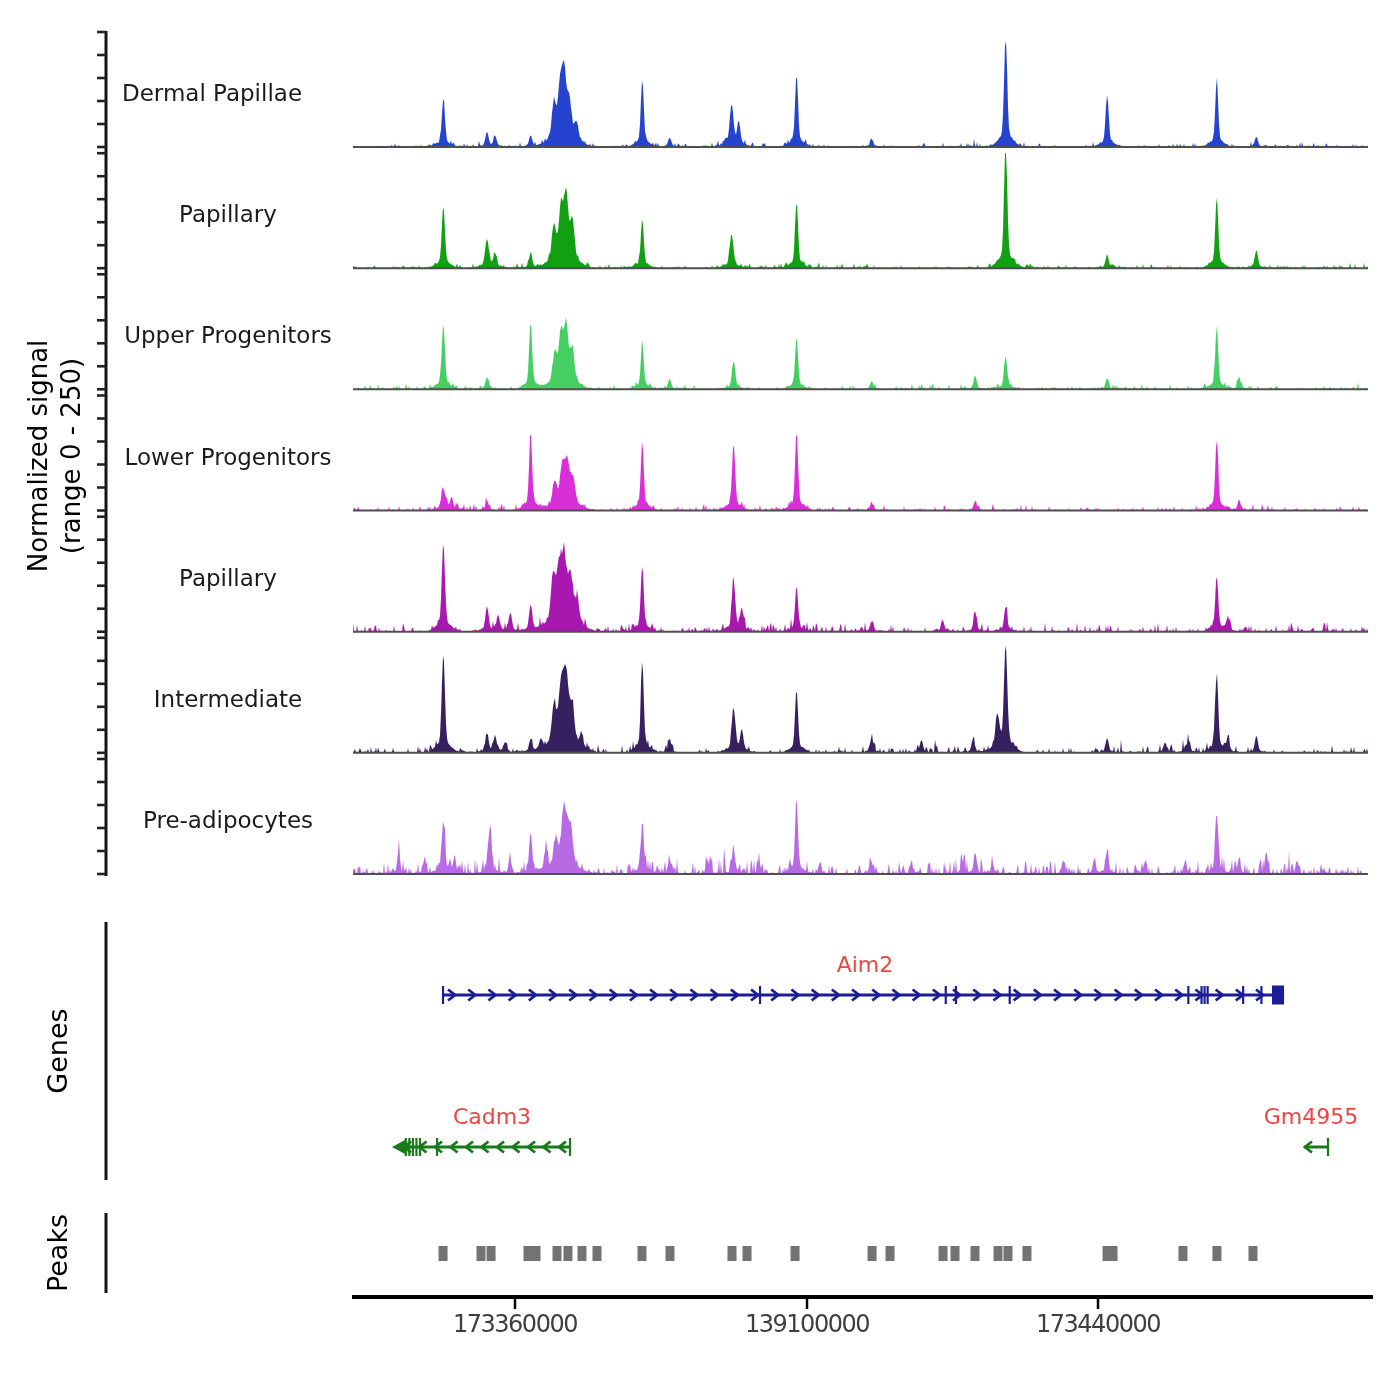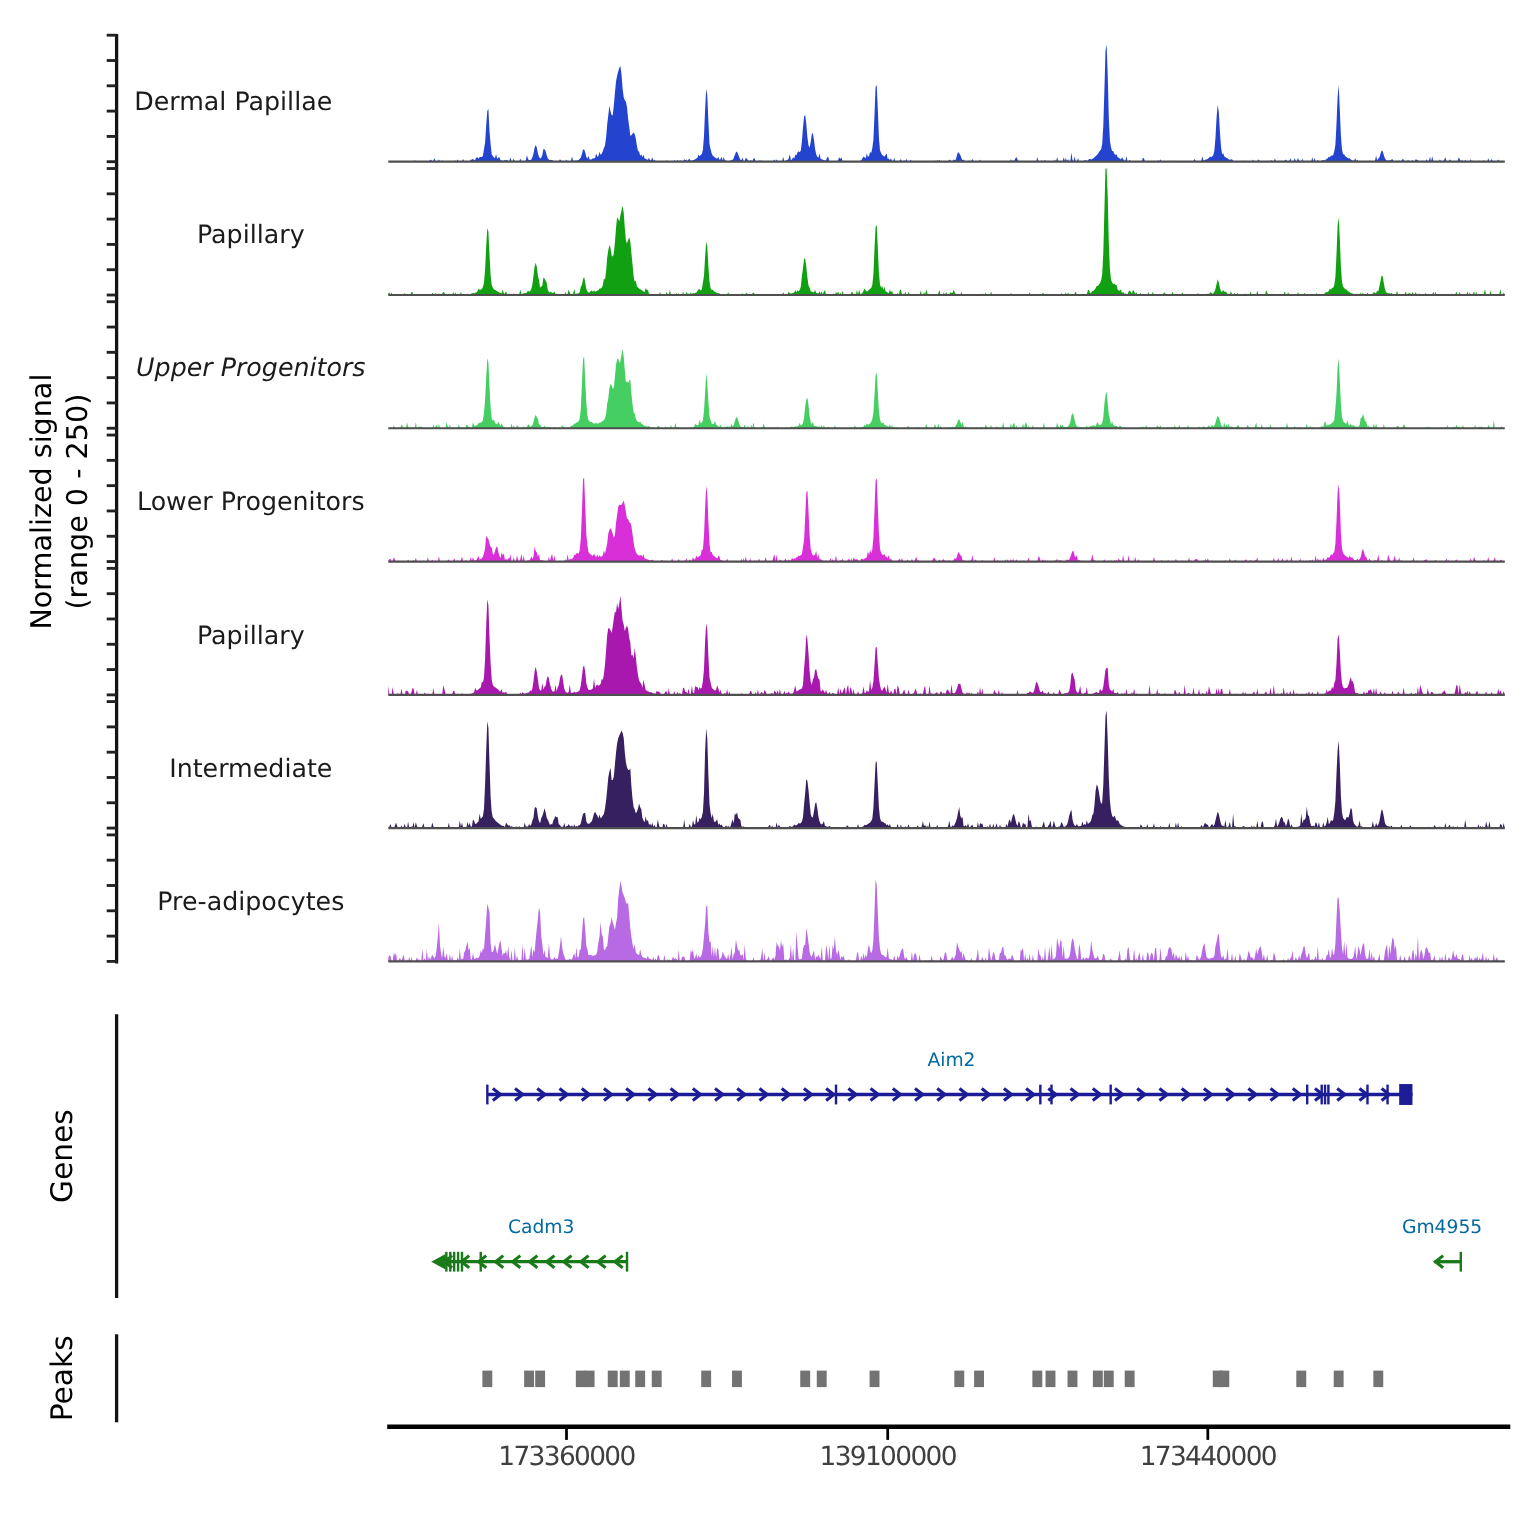--- a/index.html
+++ b/index.html
@@ -1,21 +1,21 @@
 <!DOCTYPE html>
 <html><head>
 <meta charset="utf-8">
 <style>
   *{margin:0;padding:0;box-sizing:border-box}
   html,body{background:#fff}
   #figure{position:relative;width:1400px;height:1400px;background:#fff;
     font-family:"DejaVu Sans","Liberation Sans",sans-serif;overflow:hidden}
   #plot-svg{position:absolute;left:0;top:0}
   .track-label{position:absolute;transform:translate(-50%,-50%);font-size:23px;color:#1b1b1b;white-space:nowrap}
-  .gene-label{position:absolute;transform:translate(-50%,-50%);font-size:17px;color:#0369a1;white-space:nowrap}
+  .gene-label{position:absolute;transform:translate(-50%,-50%);font-size:22px;color:#ef4444;white-space:nowrap}
   .xtick-label{position:absolute;transform:translate(-50%,-50%);font-size:24px;color:#3f3f3f;
     white-space:nowrap;letter-spacing:-1.5px}
   .side-label{position:absolute;transform:translate(-50%,-50%) rotate(-90deg);font-size:27px;color:#000;white-space:nowrap}
   #ylabel-wrap{position:absolute;left:55px;top:456px;transform:translate(-50%,-50%) rotate(-90deg);
     text-align:center;font-size:26px;color:#000;line-height:33px;white-space:nowrap}
   #genes-side-label{left:57px;top:1051px}
   #peaks-side-label{left:57px;top:1253px}
   #xaxis-title{position:absolute;left:862px;top:1365px;transform:translate(-50%,-50%);
     font-size:28px;color:#000;white-space:nowrap}
 </style>
@@ -224,21 +224,21 @@
     <div>(range 0 - 250)</div>
   </div>
 
   <div id="genes-side-label" class="side-label">Genes</div>
   <div id="peaks-side-label" class="side-label">Peaks</div>
 
 
   <div id="labels-layer">
       <div class="track-label" style="left: 212px; top: 93px;">Dermal Papillae</div>
       <div class="track-label" style="left: 228px; top: 214.2px;">Papillary</div>
-      <div class="track-label" style="left: 228px; top: 335.3px; font-style: italic;">Upper Progenitors</div>
+      <div class="track-label" style="left: 228px; top: 335.3px;">Upper Progenitors</div>
       <div class="track-label" style="left: 228px; top: 456.5px;">Lower Progenitors</div>
       <div class="track-label" style="left: 228px; top: 577.7px;">Papillary</div>
       <div class="track-label" style="left: 228px; top: 698.8px;">Intermediate</div>
       <div class="track-label" style="left: 228px; top: 820px;">Pre-adipocytes</div>
       <div class="gene-label" style="left: 864.966px; top: 964px;">Aim2</div>
       <div class="gene-label" style="left: 492px; top: 1116px;">Cadm3</div>
       <div class="gene-label" style="left: 1310.96px; top: 1116px;">Gm4955</div>
       <div class="xtick-label" style="left: 514.994px; top: 1324px;">173360000</div>
       <div class="xtick-label" style="left: 807.01px; top: 1324px;">139100000</div>
       <div class="xtick-label" style="left: 1098.01px; top: 1324px;">173440000</div>

